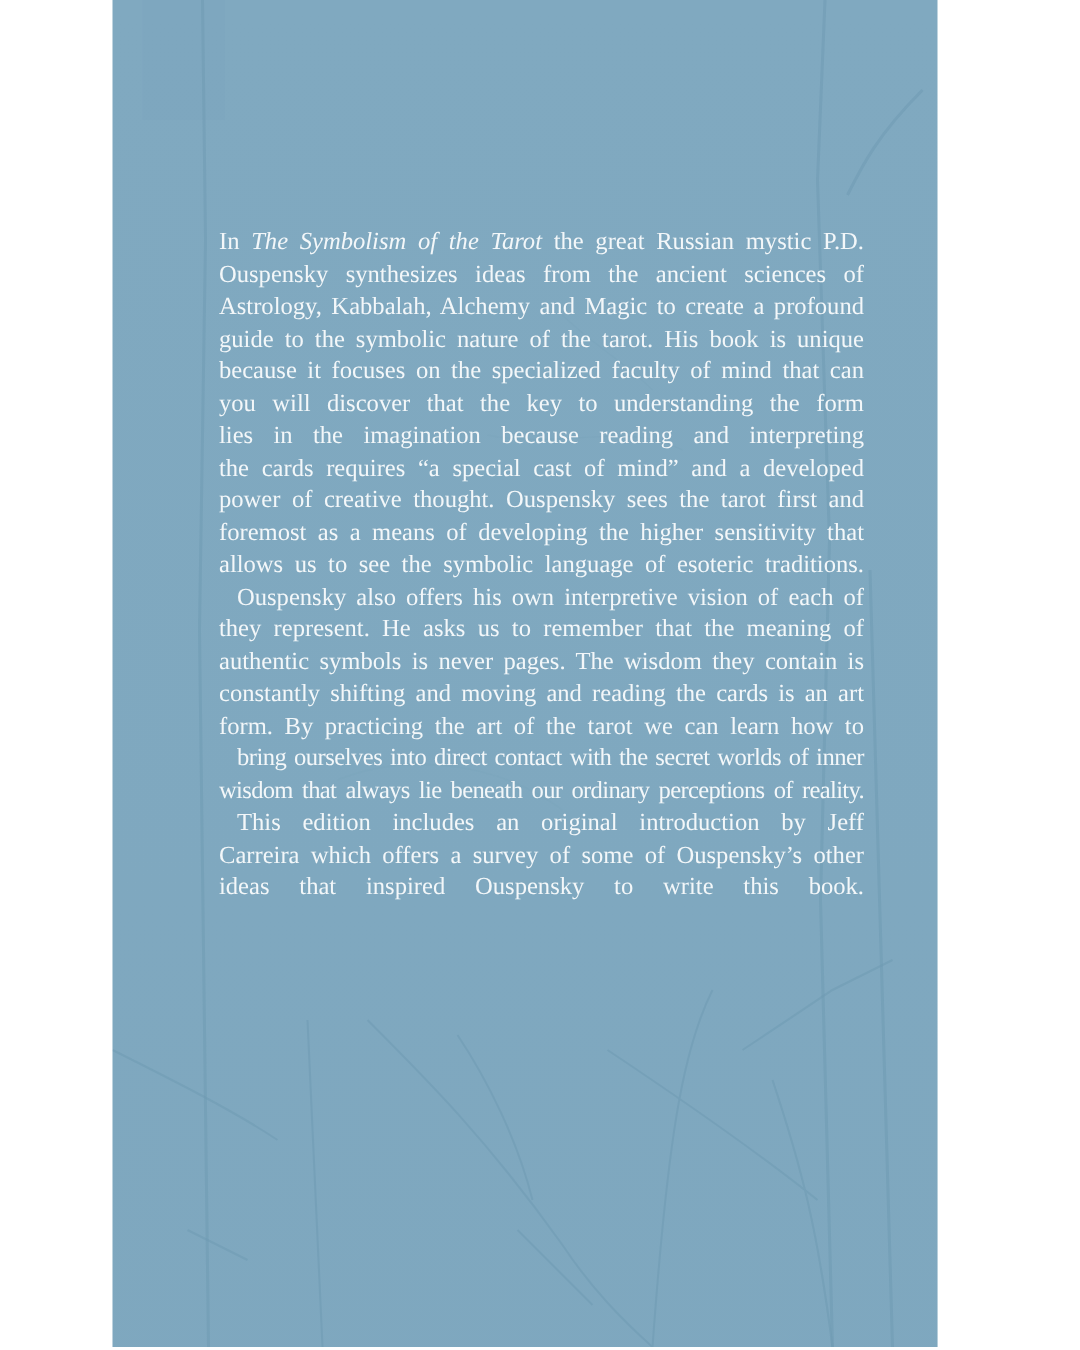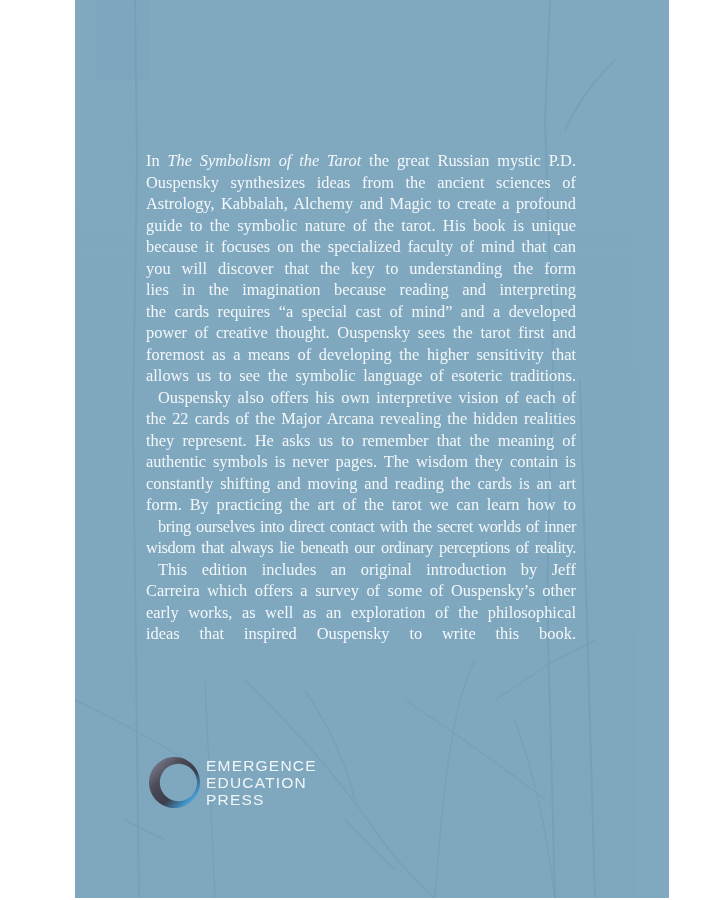--- a/index.html
+++ b/index.html
@@ -10,21 +10,21 @@
     body {
       width: 720px;
       height: 900px;
       position: relative;
       overflow: hidden;
     }
     .cover {
       position: absolute;
       left: 75px;
       top: 0;
-      width: 594px;
+      width: 550px;
       height: 898px;
       background: #80a9c0;
       overflow: hidden;
     }
     .texture {
       position: absolute;
       inset: 0;
       pointer-events: none;
     }
     .blurb {
@@ -123,47 +123,26 @@
     <div class="line">guide to the symbolic nature of the tarot. His book is unique</div>
     <div class="line">because it focuses on the specialized faculty of mind that can</div>
     <div class="line">you will discover that the key to understanding the form</div>
     <div class="line">lies in the imagination because reading and interpreting</div>
     <div class="line">the cards requires “a special cast of mind” and a developed</div>
     <div class="line">power of creative thought. Ouspensky sees the tarot first and</div>
     <div class="line">foremost as a means of developing the higher sensitivity that</div>
     <div class="line">allows us to see the symbolic language of esoteric traditions.</div>
 
     <div class="line indent">Ouspensky also offers his own interpretive vision of each of</div>
-    <div class="line">the 22 cards of the Major Arcana revealing the hidden realities</div>
     <div class="line">they represent. He asks us to remember that the meaning of</div>
     <div class="line">authentic symbols is never pages. The wisdom they contain is</div>
     <div class="line">constantly shifting and moving and reading the cards is an art</div>
     <div class="line">form. By practicing the art of the tarot we can learn how to</div>
     <div class="line" style="letter-spacing:-0.35px;word-spacing:-1px;margin-left:12px;">bring ourselves into direct contact with the secret worlds of inner</div>
     <div class="line" style="letter-spacing:-0.45px;word-spacing:-1.5px;">wisdom that always lie beneath our ordinary perceptions of reality.</div>
 
     <div class="line indent">This edition includes an original introduction by Jeff</div>
     <div class="line">Carreira which offers a survey of some of Ouspensky’s other</div>
-    <div class="line">early works, as well as an exploration of the philosophical</div>
     <div class="line">ideas that inspired Ouspensky to write this book.</div>
   </div>
 
-  <div class="logo">
-    <svg class="logo-mark" viewBox="0 0 54 54" xmlns="http://www.w3.org/2000/svg">
-      <defs>
-        <linearGradient id="ringGrad" x1="0" y1="0" x2="1" y2="1">
-          <stop offset="0" stop-color="#8c8fa3"></stop>
-          <stop offset="0.35" stop-color="#4b4a56"></stop>
-          <stop offset="0.6" stop-color="#3a3d4c"></stop>
-          <stop offset="0.8" stop-color="#3f8fc4"></stop>
-          <stop offset="1" stop-color="#8fd8f3"></stop>
-        </linearGradient>
-      </defs>
-      <path fill="url(#ringGrad)" fill-rule="evenodd" d="M27 1 A26 26 0 1 1 26.99 1 Z M31 8 A19 19 0 1 0 31.01 8 Z"></path>
-    </svg>
-    <div class="logo-text">
-      <div>EMERGENCE</div>
-      <div>EDUCATION</div>
-      <div>PRESS</div>
-    </div>
-  </div>
 
 </div>
 
 </body></html>

